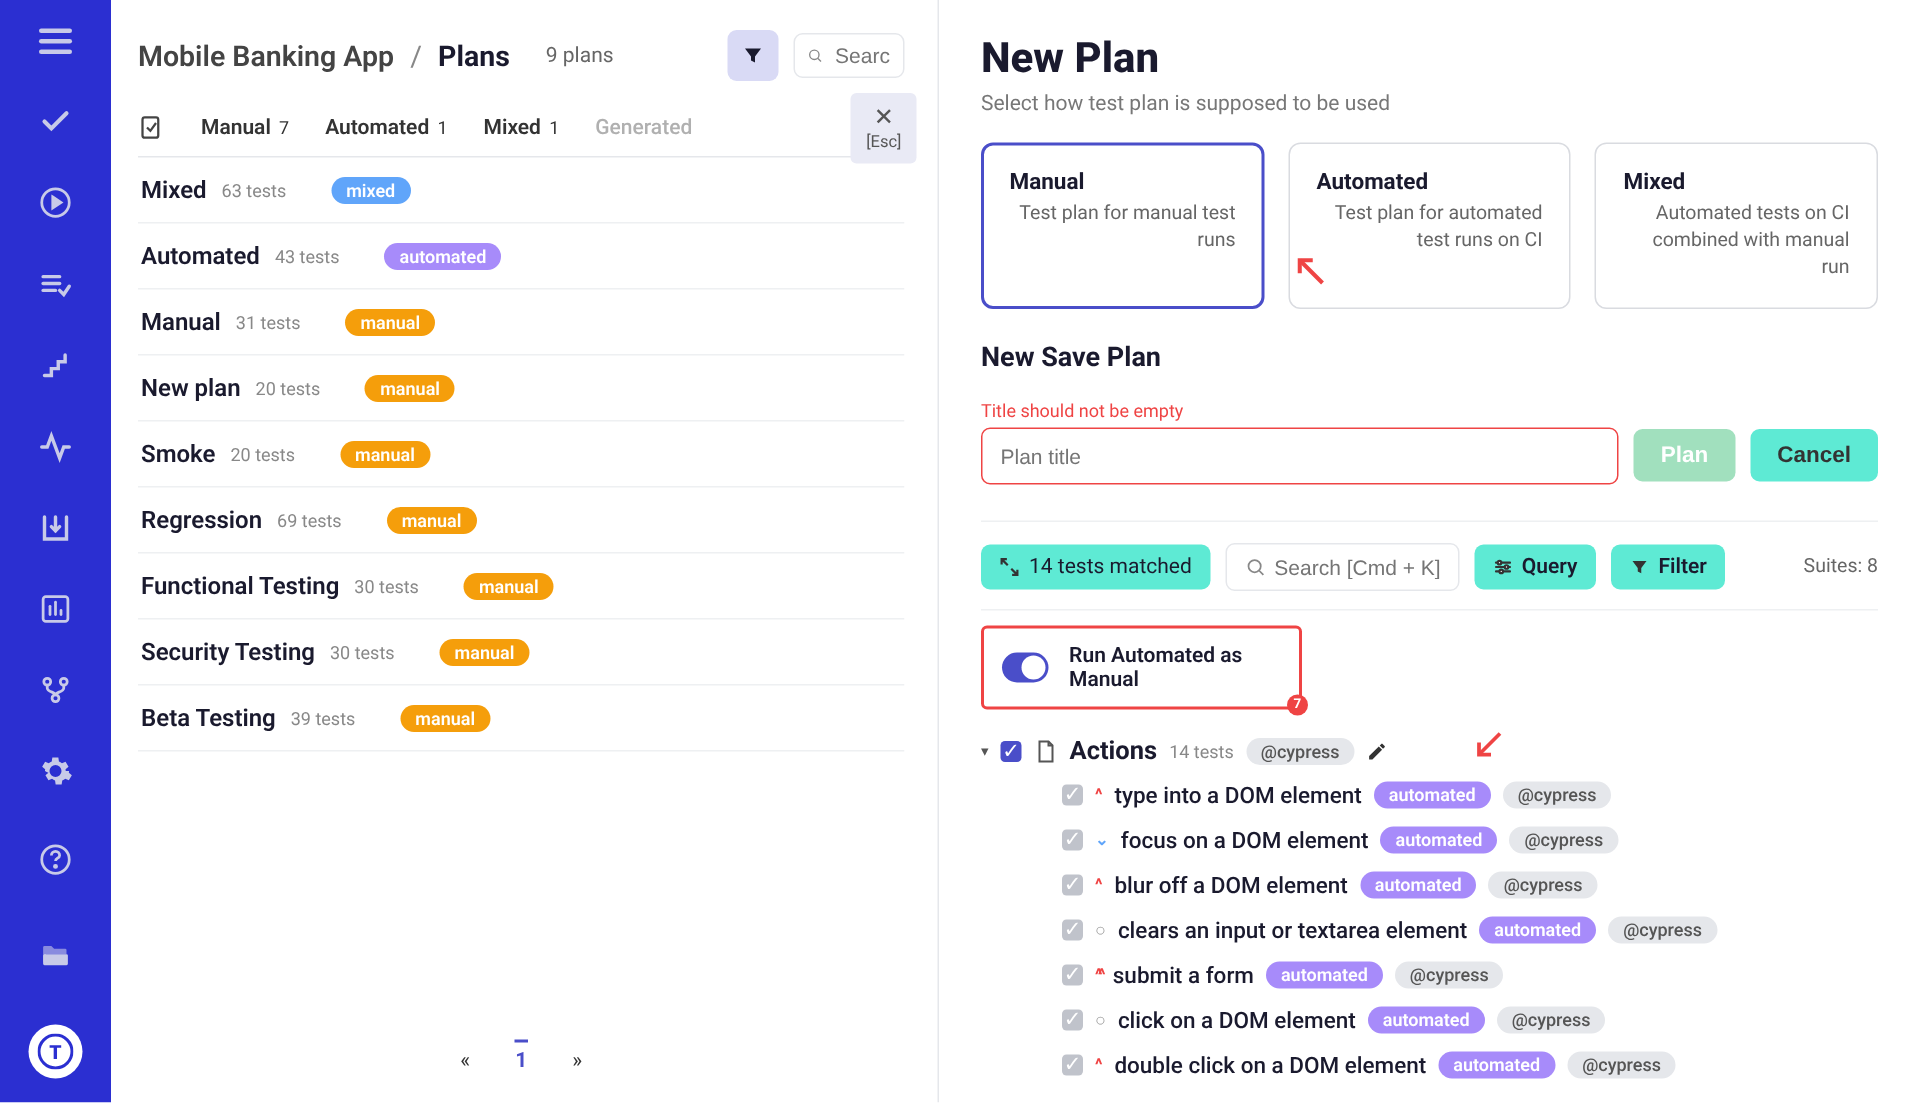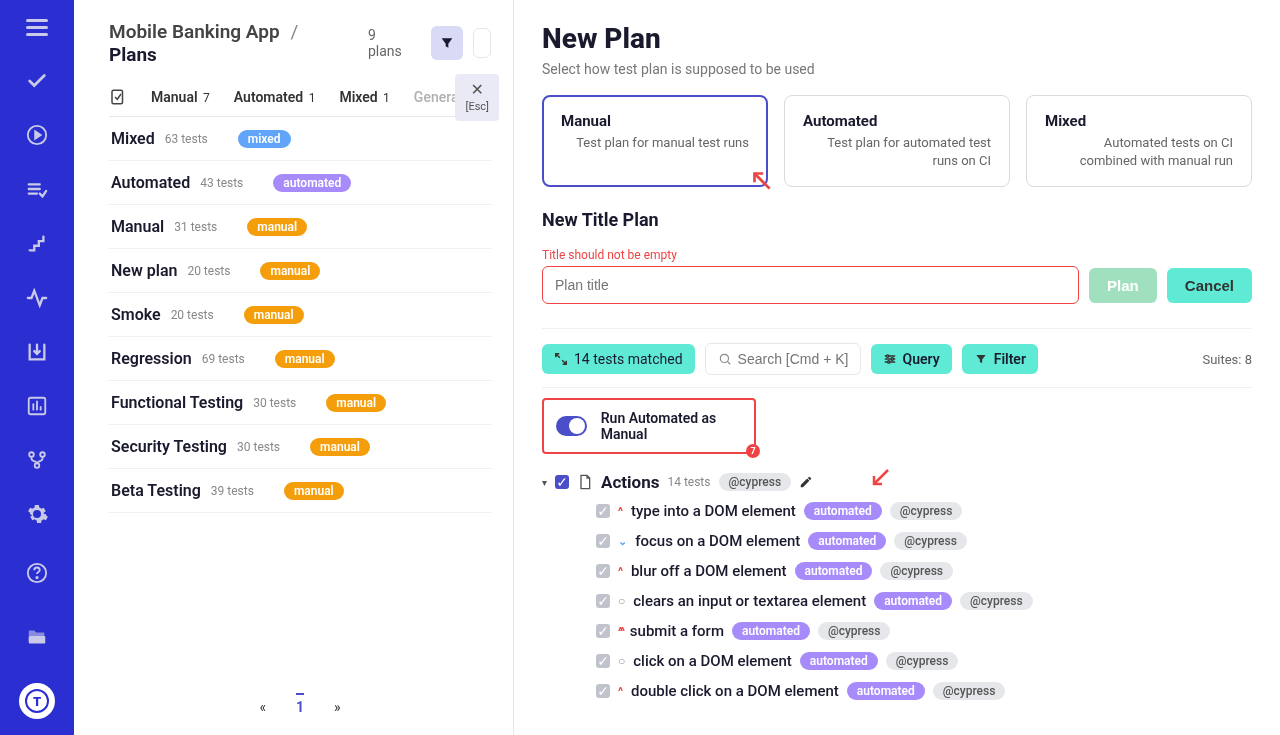--- a/index.html
+++ b/index.html
@@ -7,21 +7,21 @@
 .app { display: flex; width: 1280px; height: 735px; }
 
 
 .sidebar { width: 74px; background: #2b2fd1; display: flex; flex-direction: column; align-items: center; padding-top: 14px; gap: 28px; flex-shrink: 0; }
 .sidebar .nav-item { width: 36px; height: 36px; display: flex; align-items: center; justify-content: center; cursor: pointer; color: #c8cae8; border-radius: 6px; }
 .sidebar .bottom { margin-top: auto; margin-bottom: 16px; display: flex; flex-direction: column; align-items: center; gap: 28px; }
 .hamburger-lines { width: 22px; display: flex; flex-direction: column; gap: 4px; }
 .hamburger-lines span { height: 3px; background: #c8cae8; border-radius: 2px; }
 
 
-.left-panel { width: 440px; border-right: 1px solid #e5e7eb; padding: 20px 22px 0 35px; display: flex; flex-direction: column; position: relative; }
+.left-panel { width: 552px; border-right: 1px solid #e5e7eb; padding: 20px 22px 0 18px; display: flex; flex-direction: column; position: relative; }
 .breadcrumb-row { display: flex; align-items: center; gap: 10px; margin-bottom: 14px; }
 .breadcrumb { font-size: 19px; font-weight: 700; color: #1a1a2e; }
 .breadcrumb .muted { font-weight: 600; color: #444; }
 .breadcrumb .slash { font-weight: 400; color: #888; margin: 0 6px; }
 .plan-count { color: #666; font-size: 14px; margin-left: 14px; }
 .filter-btn { width: 34px; height: 34px; display: flex; align-items: center; justify-content: center; border-radius: 6px; background: #d9daf5; cursor: pointer; }
 .search-box { display: flex; align-items: center; gap: 8px; padding: 6px 8px; border: 1px solid #e5e7eb; border-radius: 6px; flex: 1; color: #888; min-width: 0; }
 .search-box input { border: none; outline: none; width: 100%; font-size: 14px; color: #333; }
 
 .tabs-row { display: flex; align-items: center; gap: 24px; border-bottom: 1px solid #e5e7eb; padding: 8px 0 10px 0; font-size: 14px; color: #333; position: relative; }
@@ -312,21 +312,21 @@
       <div class="plan-type-card">
         <div class="t">Mixed</div>
         <div class="d">Automated tests on CI combined with manual run</div>
       </div>
       <svg class="arrow-annot" style="left:206px;top:72px;" width="26" height="26" viewBox="0 0 24 24" fill="none" stroke="#ef4444" stroke-width="2.5">
           <line x1="20" y1="20" x2="6" y2="6"></line>
           <polyline points="6 14 6 6 14 6"></polyline>
         </svg>
     </div>
 
-    <div class="section-title">New Title Plan</div>
+    <div class="section-title">New Save Plan</div>
     <div class="error-text">Title should not be empty</div>
     <div class="title-row">
       <input class="title-input" placeholder="Plan title" style="">
       <button class="btn save">Plan</button>
       <button class="btn cancel">Cancel</button>
     </div>
 
     <div class="controls-row">
       <div class="ctrl">
         <svg width="14" height="14" viewBox="0 0 24 24" fill="none" stroke="#333" stroke-width="2.5">

